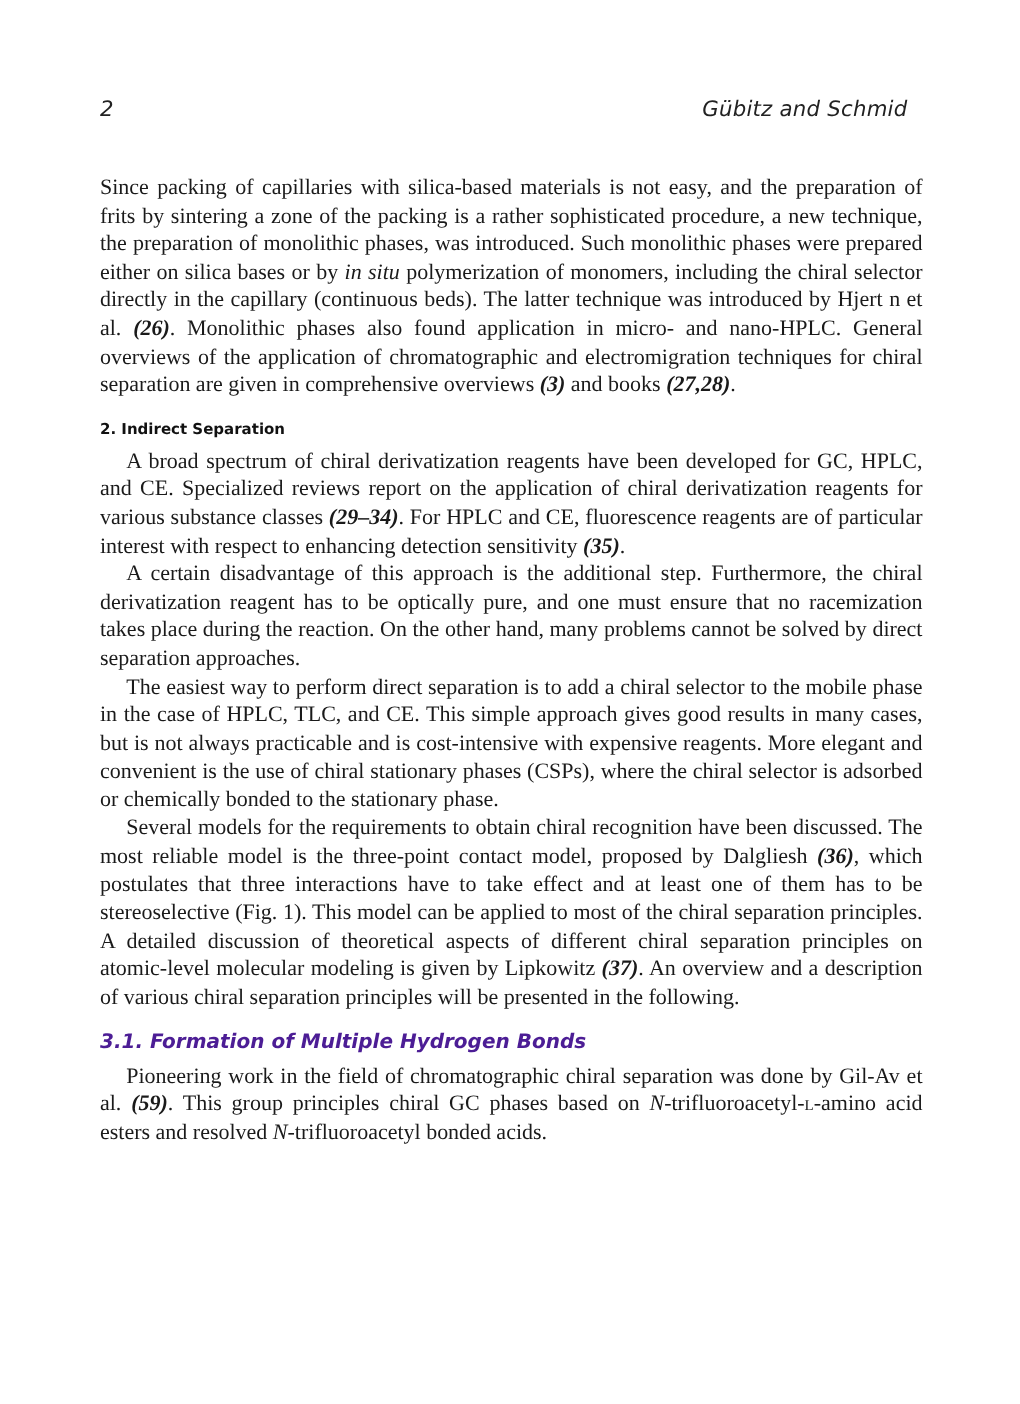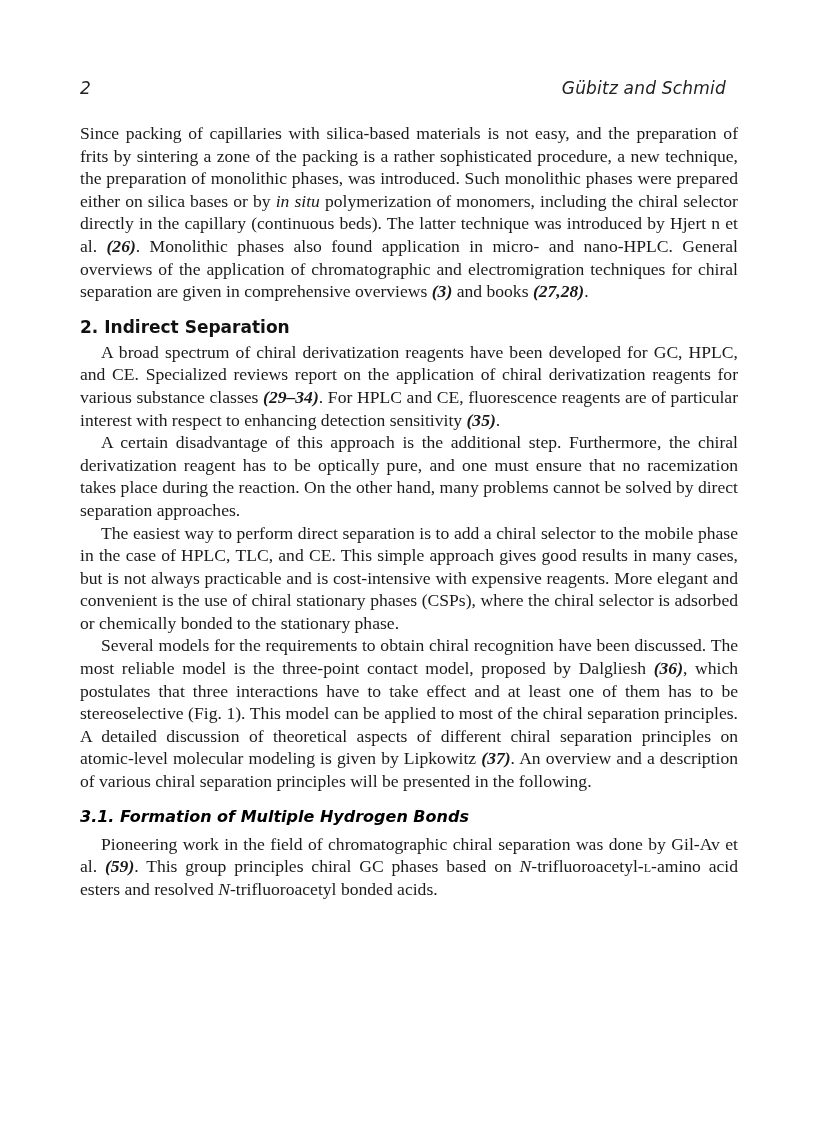--- a/index.html
+++ b/index.html
@@ -4,23 +4,23 @@
 <style>
   html, body { margin: 0; padding: 0; background: #ffffff; }
   body { width: 816px; height: 1123px; position: relative; overflow: hidden; color: #1a1a1a; }
   .page { position: absolute; left: 80px; top: 78px; width: 658px; }
   .running-head { position: relative; height: 28px; font-family: "DejaVu Sans", sans-serif; font-style: italic; font-size: 17px; color: #222; }
   .running-head .folio { position: absolute; left: 0; top: 0; }
   .running-head .authors { position: absolute; right: 12px; top: 0; letter-spacing: 0.2px; }
   .body-text { font-family: "Liberation Serif", serif; font-size: 17.6px; line-height: 22.6px; text-align: justify; }
   p { margin: 0; }
   p.indent { text-indent: 21px; }
-  .first-para { margin-top: 16px; }
-  h2 { font-family: "DejaVu Sans", sans-serif; font-weight: bold; font-size: 17px; margin: 13px 0 3px 0; line-height: 22px; color: #111; }
-  h3 { font-family: "DejaVu Sans", sans-serif; font-weight: bold; font-style: italic; font-size: 16px; margin: 13px 0 5px 0; line-height: 22px; color: #000000; }
+  .first-para { margin-top: 32px; }
+  h2 { font-family: "DejaVu Sans", sans-serif; font-weight: bold; font-size: 12px; margin: 13px 0 3px 0; line-height: 22px; color: #111; }
+  h3 { font-family: "DejaVu Sans", sans-serif; font-weight: bold; font-style: italic; font-size: 16px; margin: 13px 0 5px 0; line-height: 22px; color: #4c1d95; }
   .ref { font-style: italic; font-weight: bold; }
   .fig { font-weight: normal; }
   .sc { font-variant: small-caps; }
 </style>
 </head>
 <body>
 
 <div class="page">
 
   <div class="running-head">

